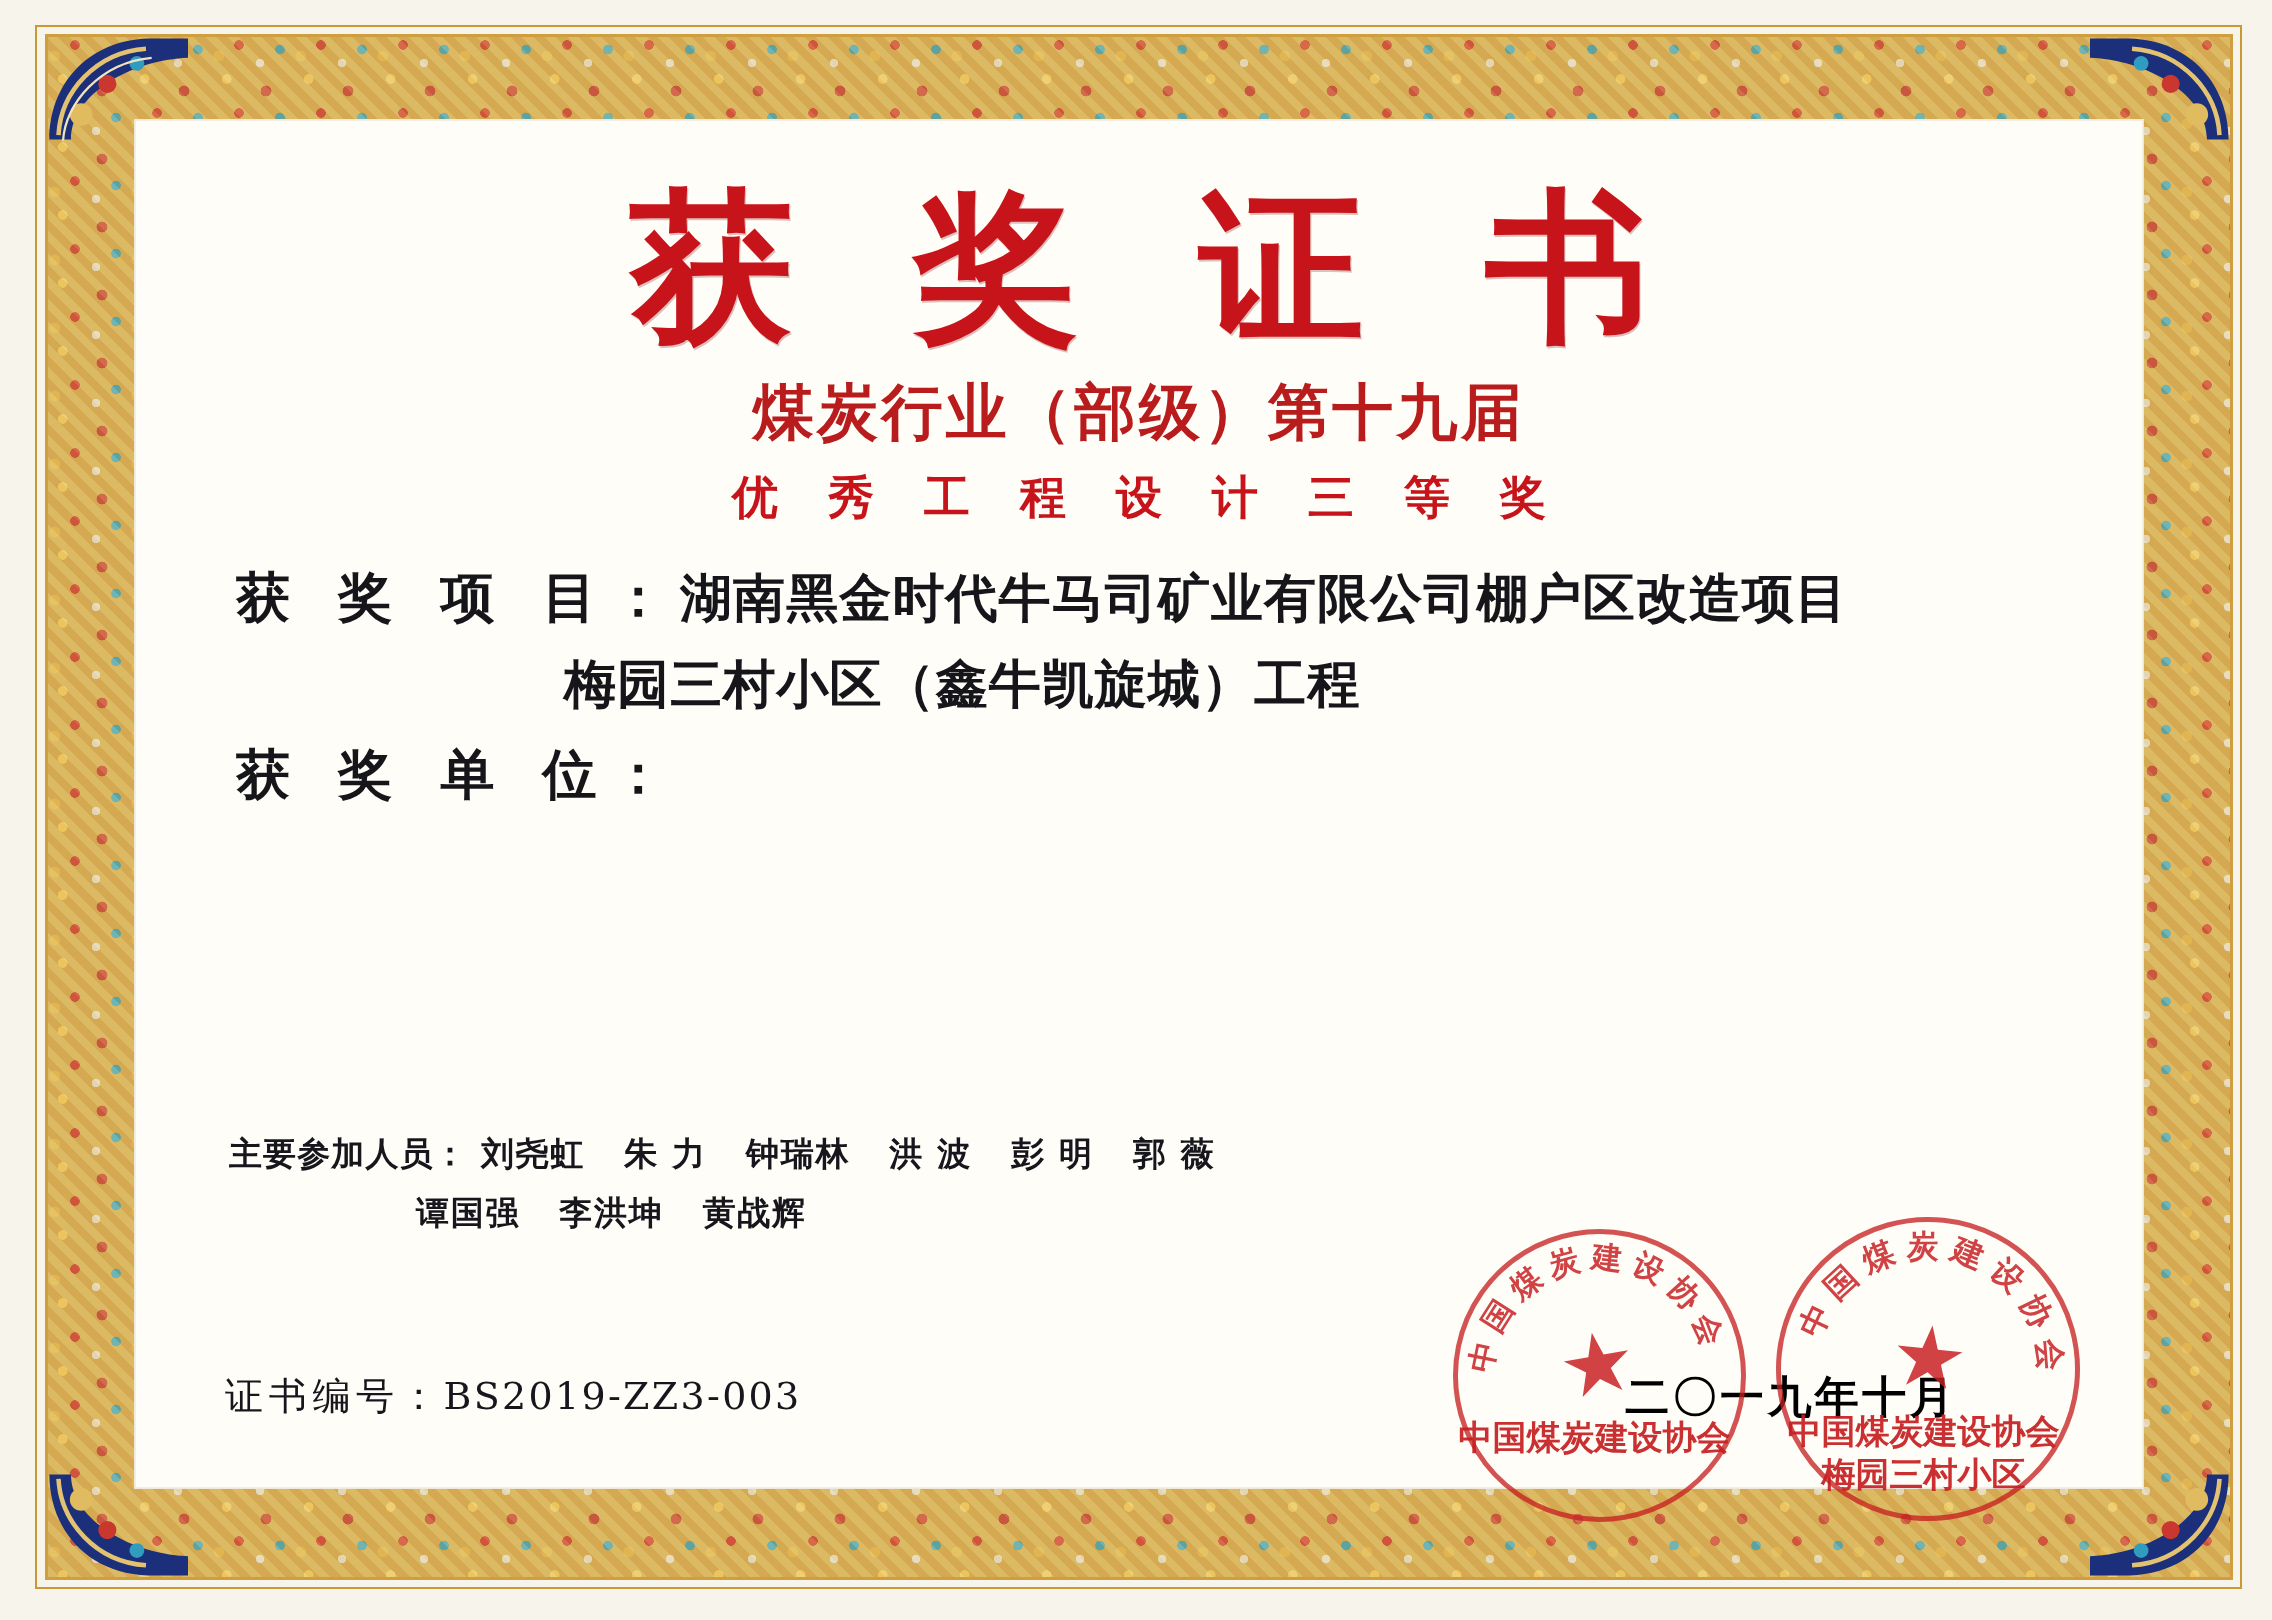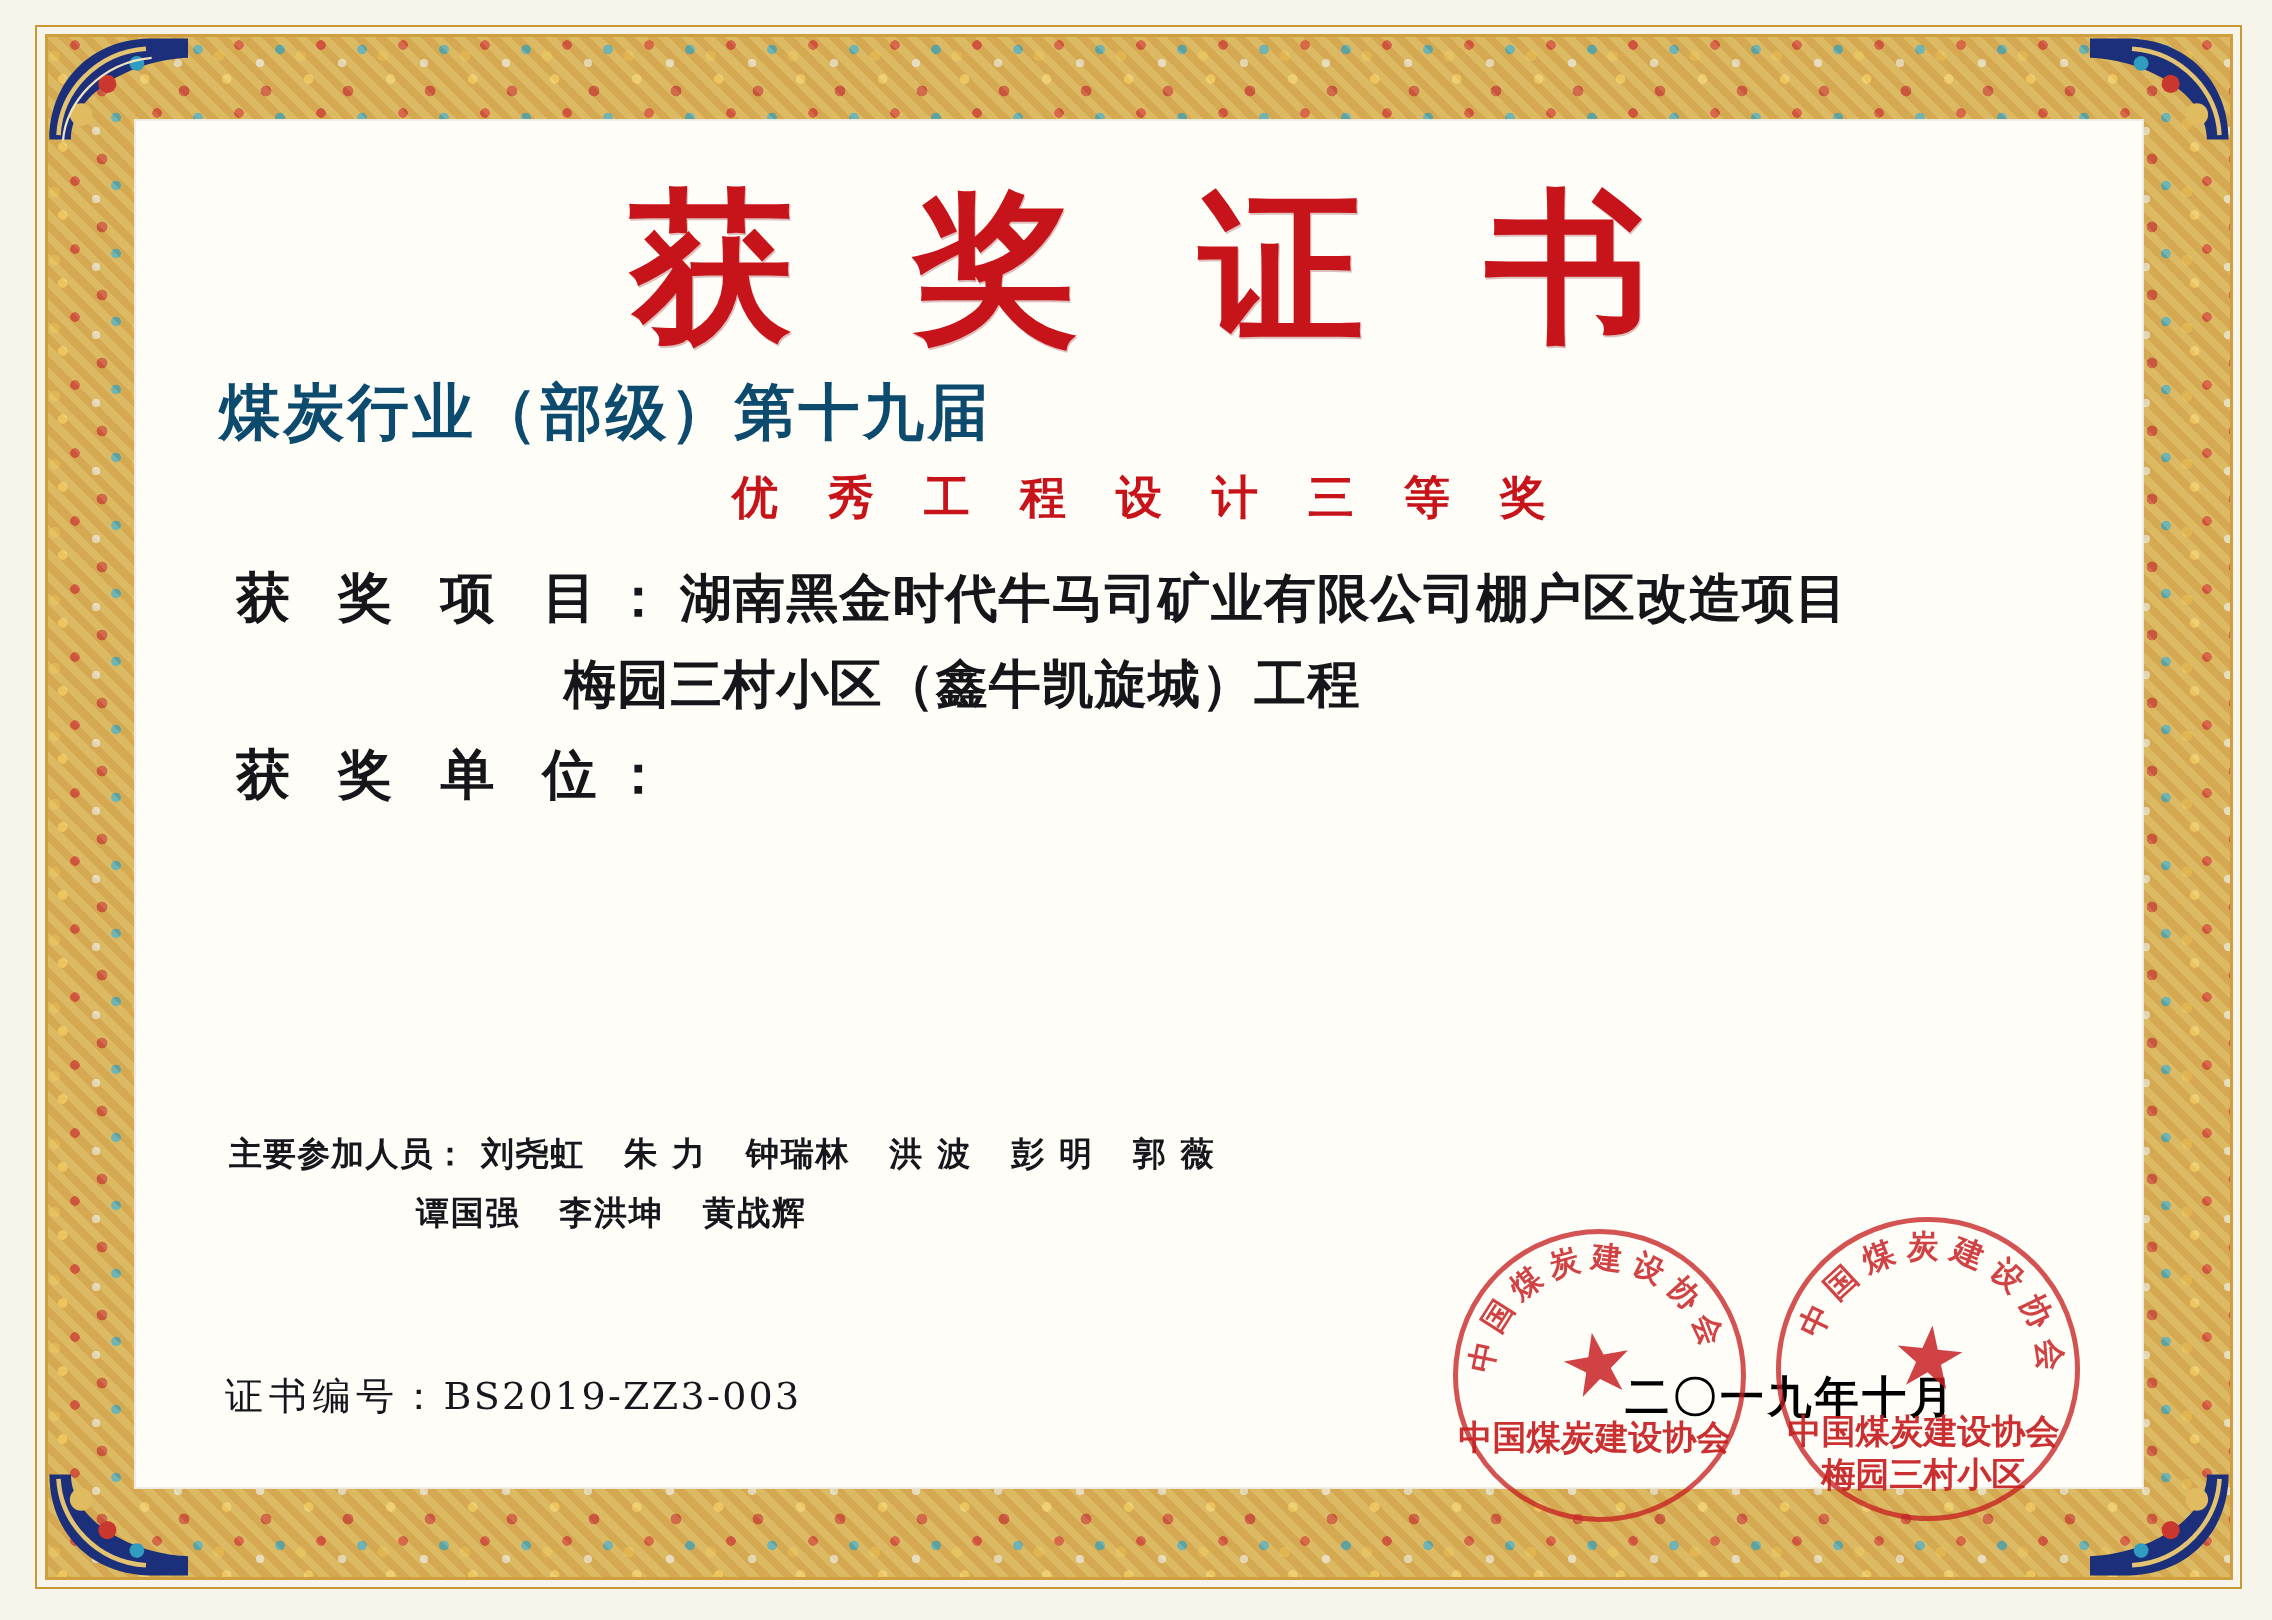--- a/index.html
+++ b/index.html
@@ -112,21 +112,22 @@
     font-weight: 700;
     font-size: 164px;
     line-height: 1.05;
     letter-spacing: 32px;
     text-indent: 32px;
     margin: 11.3px 0 19px 0;
     text-shadow: 1.1px 1.7px 0 rgba(120,10,10,.25);
   }
 
   .sub-line-1 {
-    color: #0c4a6e;
+    text-align: center;
+    color: #b91c1c;
     font-weight: 700;
     font-size: 61px;
     letter-spacing: 3.4px;
     margin: 10.2px 0 12.5px 0;
   }
 
   .sub-line-2 {
     text-align: center;
     color: #c7141b;
     font-weight: 700;

